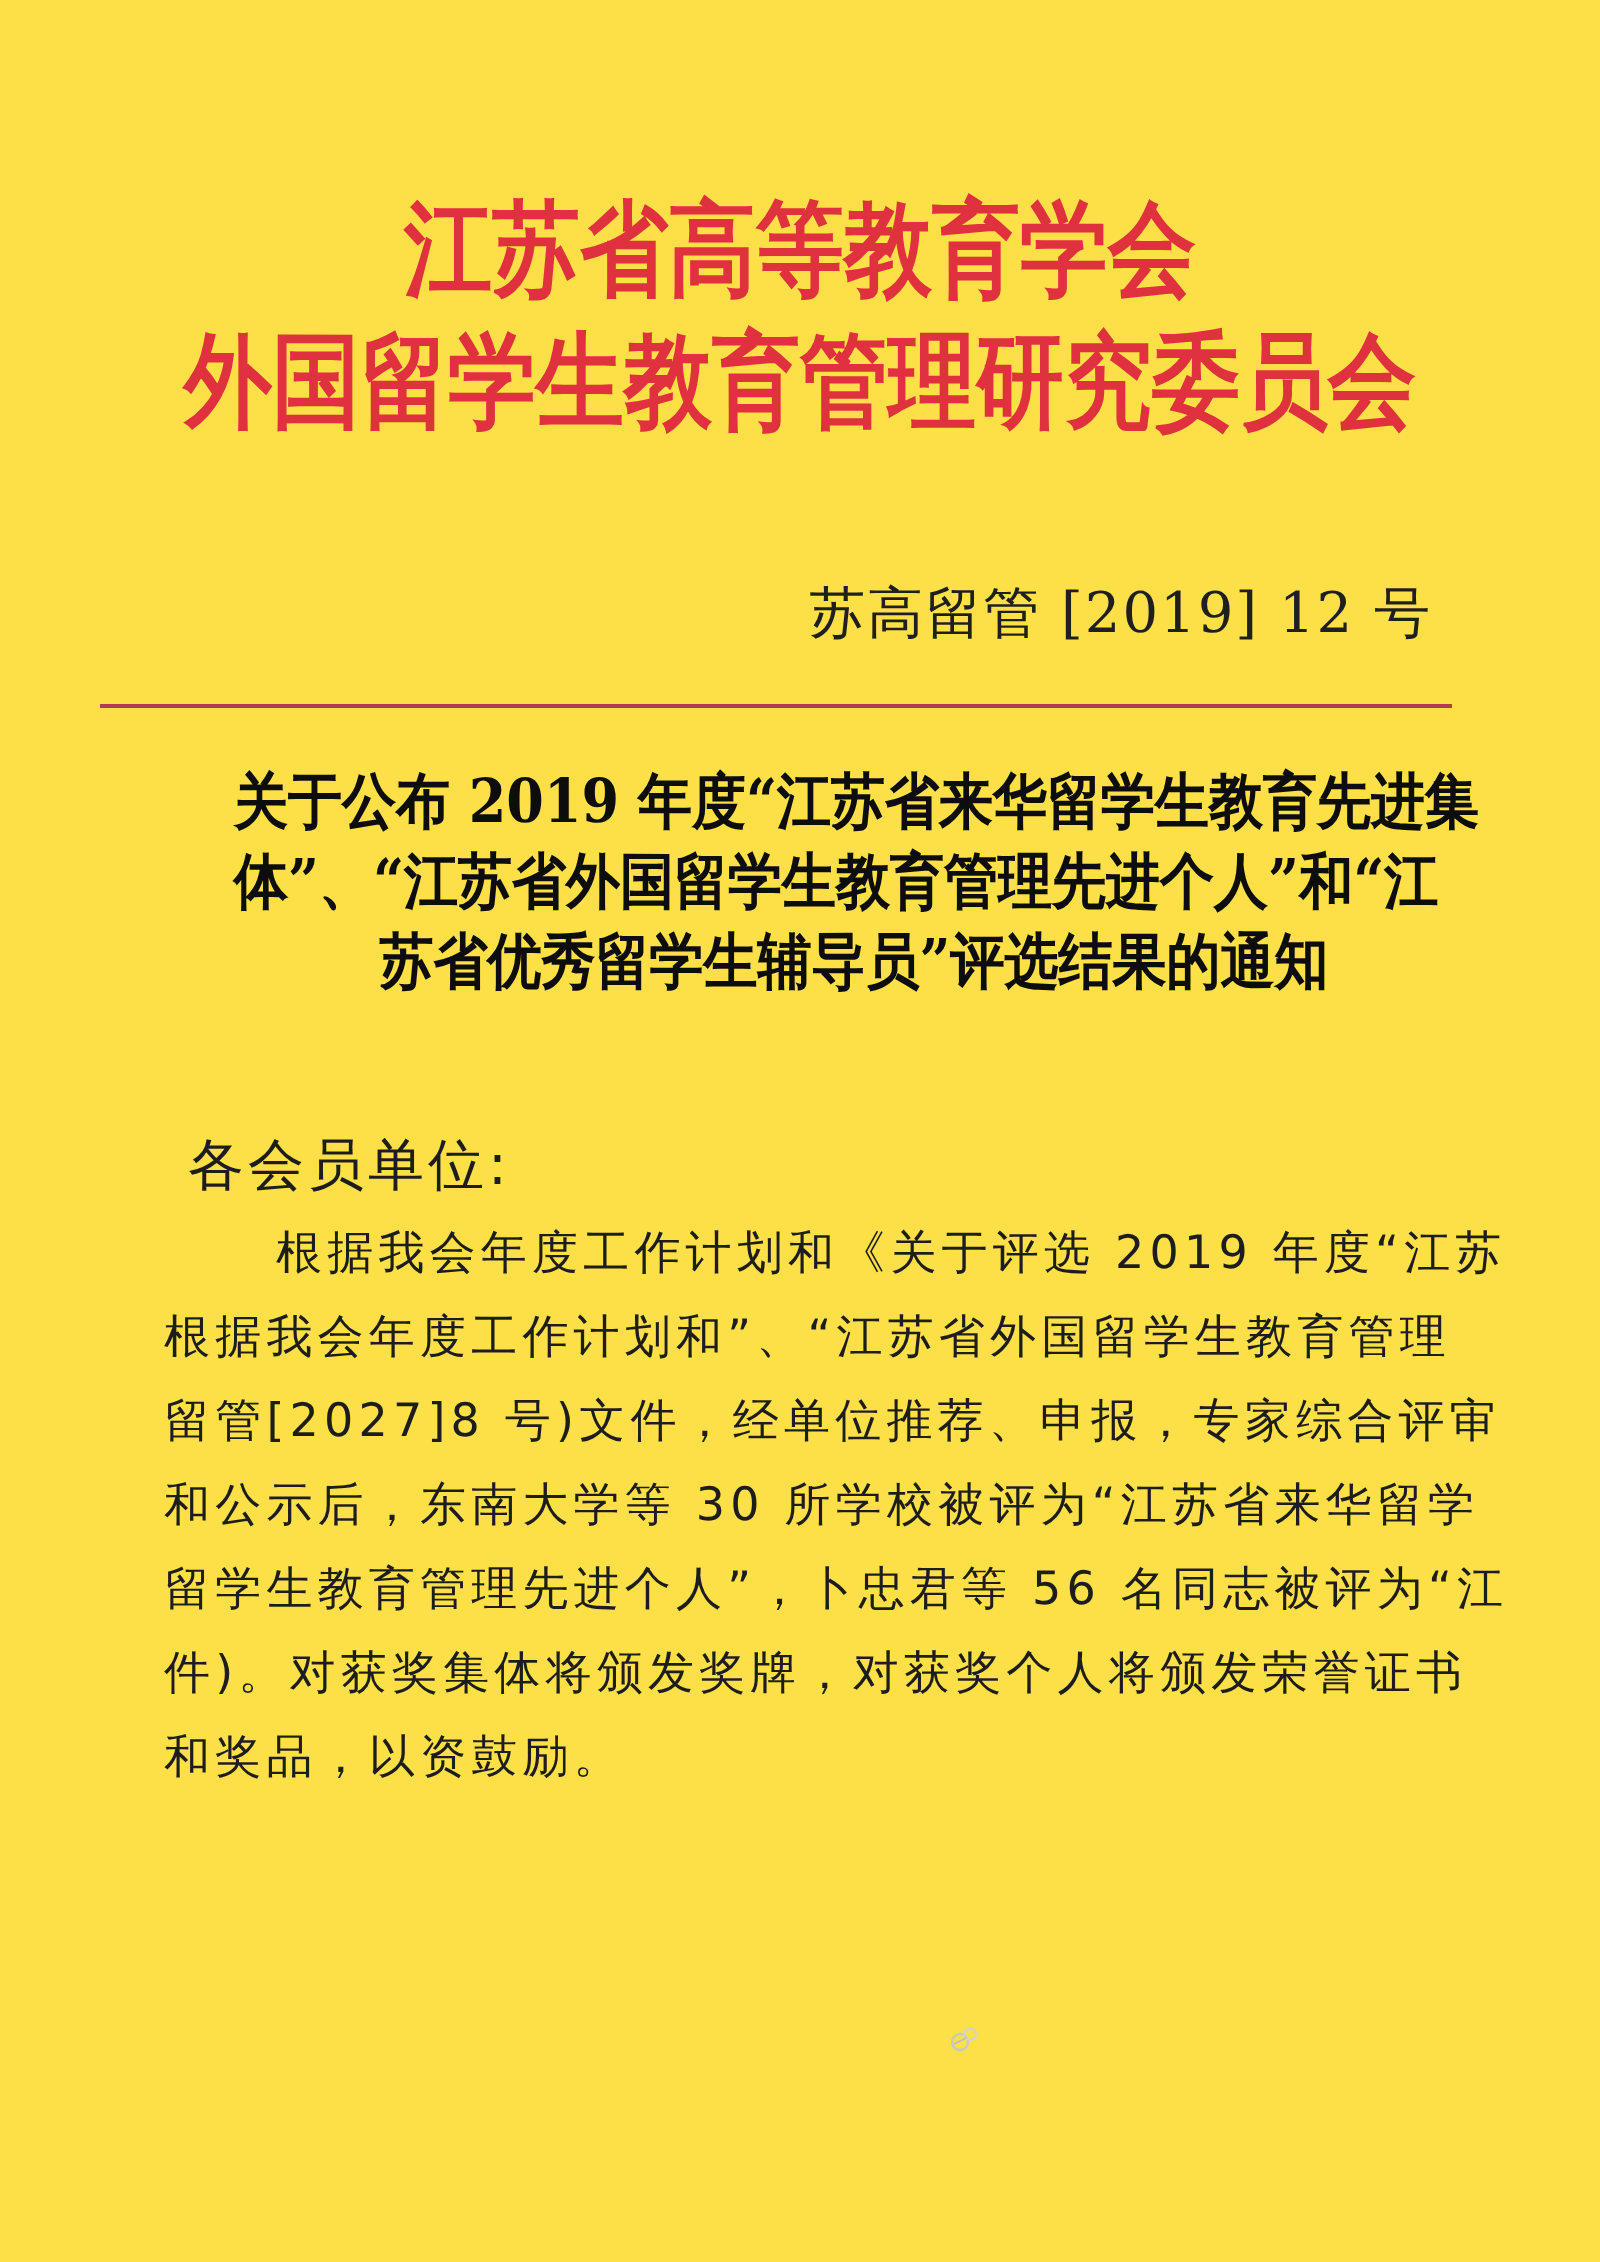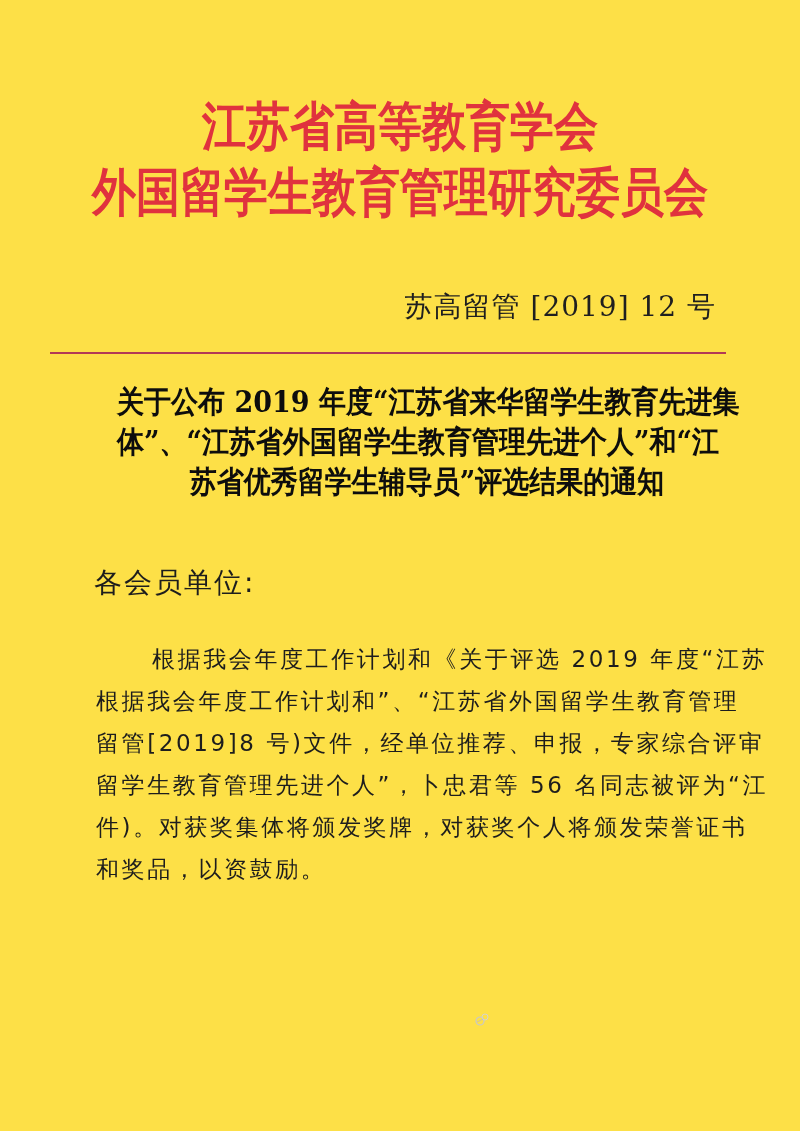--- a/index.html
+++ b/index.html
@@ -95,24 +95,23 @@
       left: 94px;
       top: 566px;
       font-family: "DejaVu Sans", "Liberation Sans", sans-serif;
       font-size: 28px;
       line-height: 34px;
       color: #1d1d1d;
       letter-spacing: 2px;
     }
     .body-lines {
       position: absolute;
-      left: 96px;
+      left: 82px;
       top: 606px;
       width: 620px;
-      margin-top: 32px;
     }
     .body-lines .bline {
       display: block;
       height: 42px;
       font-family: "DejaVu Sans", "Liberation Sans", sans-serif;
       font-size: 23px;
       line-height: 42px;
       color: #1d1d1d;
       white-space: nowrap;
       letter-spacing: 2.6px;
@@ -146,21 +145,22 @@
     <span class="tline">关于公布 2019 年度“江苏省来华留学生教育先进集</span>
     <span class="tline">体”、“江苏省外国留学生教育管理先进个人”和“江</span>
     <span class="tline center">苏省优秀留学生辅导员”评选结果的通知</span>
   </div>
 
   <div class="salutation">各会员单位:</div>
 
   <div class="body-lines">
     <span class="bline indent">根据我会年度工作计划和《关于评选 2019 年度“江苏</span>
     <span class="bline">根据我会年度工作计划和”、“江苏省外国留学生教育管理</span>
-    <span class="bline">留管[2019]8 号)文件，经单位推荐、申报，专家综合评审</span>
+    <span class="bline">留管[2027]8 号)文件，经单位推荐、申报，专家综合评审</span>
+    <span class="bline">和公示后，东南大学等 30 所学校被评为“江苏省来华留学</span>
     <span class="bline">留学生教育管理先进个人”，卜忠君等 56 名同志被评为“江</span>
     <span class="bline">件)。对获奖集体将颁发奖牌，对获奖个人将颁发荣誉证书</span>
     <span class="bline">和奖品，以资鼓励。</span>
   </div>
 
   <div class="scan-mark">
     <svg width="16" height="14" viewBox="0 0 16 14">
       <circle cx="6" cy="8" r="4" fill="none" stroke="#c8c8c8" stroke-width="1.2"></circle>
       <circle cx="11" cy="4" r="3" fill="none" stroke="#d2d2d2" stroke-width="1"></circle>
       <path d="M3 9 L9 6" stroke="#bdbdbd" stroke-width="0.8"></path>

